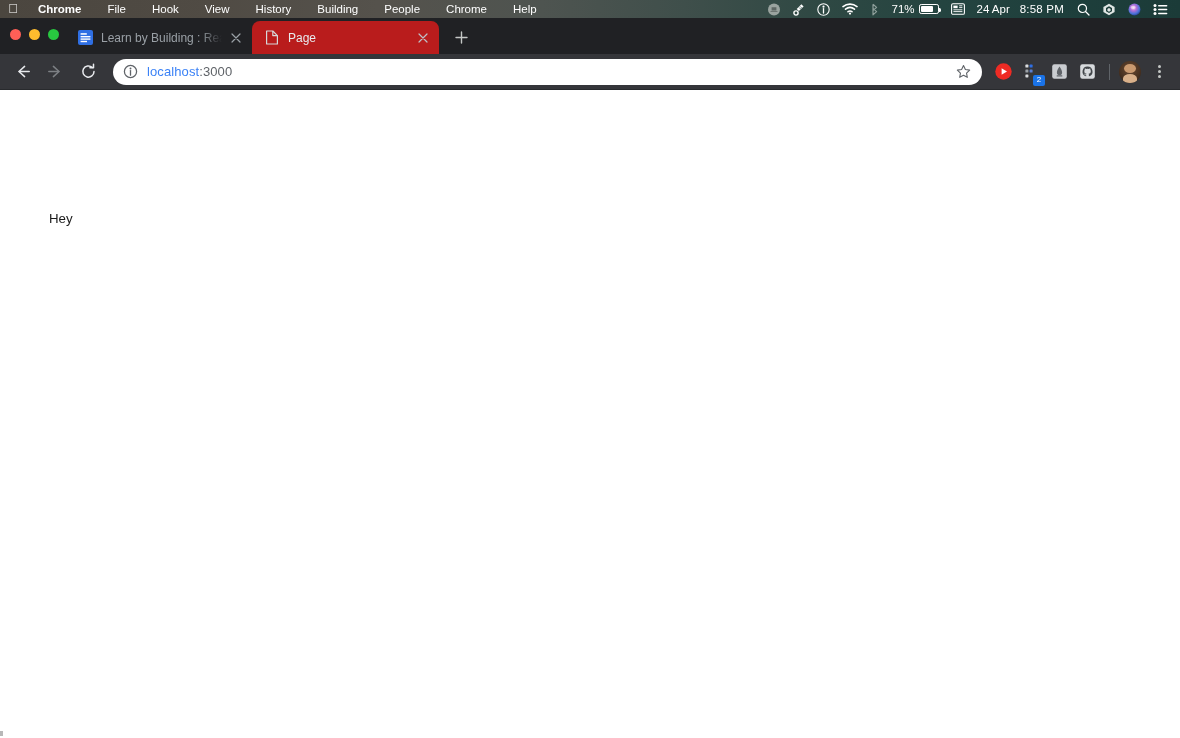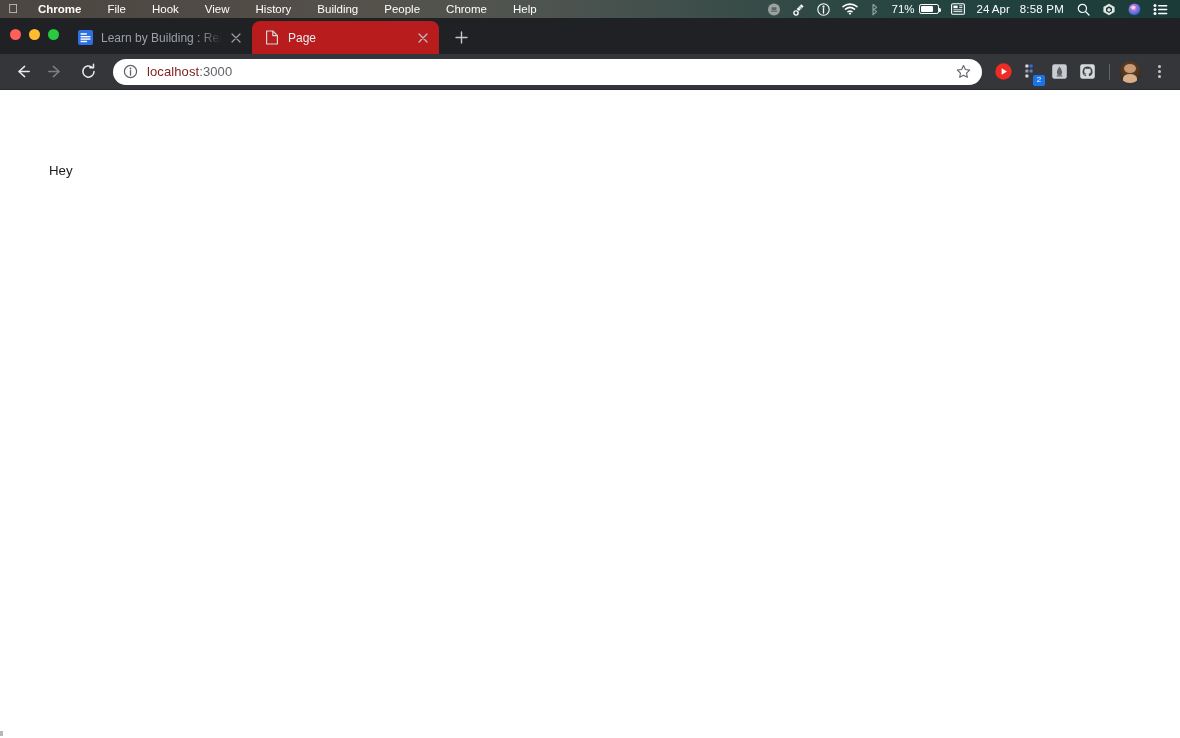--- a/index.html
+++ b/index.html
@@ -134,21 +134,21 @@
     background: #ffffff; border-radius: 13px;
     display: flex; align-items: center; padding: 0 10px 0 10px;
     min-width: 0;
   }
   #site-info-icon { flex: 0 0 16px; margin-right: 8px; display: flex; }
   #omnibox-text {
     flex: 1 1 auto; font-size: 13px; color: #5f6368;
     white-space: nowrap; overflow: hidden; min-width: 0;
     letter-spacing: .1px;
   }
-  #omnibox-text .host { color: #7f1d1d; }
+  #omnibox-text .host { color: #3b82f6; }
   #bookmark-star {
     flex: 0 0 18px; display: flex; align-items: center;
     justify-content: center; color: #5f6368; margin-left: 6px;
   }
 
   #toolbar-right { display: flex; align-items: center; gap: 2px; }
   .ext-btn {
     width: 26px; height: 26px; position: relative;
     display: flex; align-items: center; justify-content: center;
     border-radius: 50%;
@@ -187,21 +187,21 @@
   
   #viewport {
     position: relative; height: 646px; background: #ffffff;
     overflow: hidden;
   }
   #page-body {
     padding: 8px;
     font-family: "Liberation Serif", serif;
   }
   #page-content {
-    margin-left: 41px; margin-top: 64px;
+    margin-left: 41px; margin-top: 112px;
     font-family: "Liberation Sans", sans-serif;
     font-size: 13.3px; line-height: 18px; color: #1b1b1b;
   }
   #page-content div { white-space: pre; }
 
   #bottom-artifact {
     position: absolute; left: 0; bottom: 0;
     width: 3px; height: 5px; background: #7d7d7d; opacity: .55;
   }
 </style>

